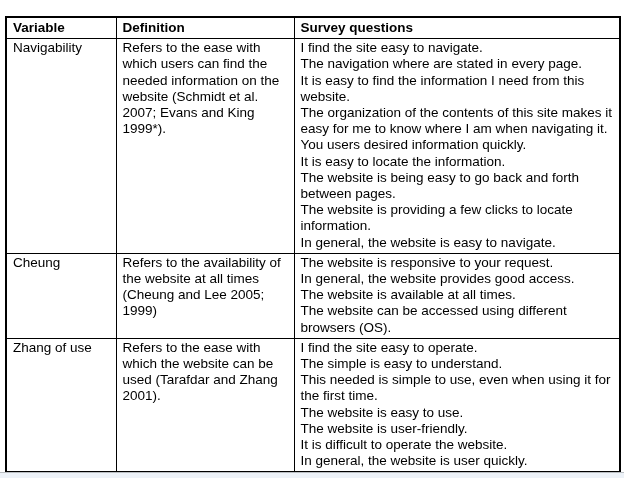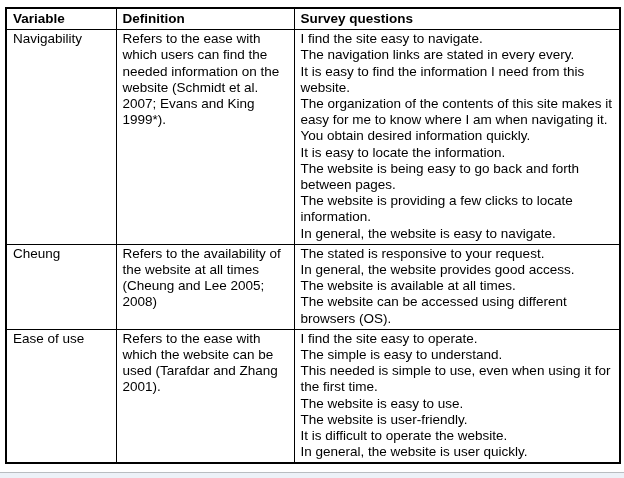--- a/index.html
+++ b/index.html
@@ -12,21 +12,21 @@
     height: 478px;
     overflow: hidden;
     position: relative;
     font-family: "Liberation Sans", sans-serif;
     color: #000000;
   }
   table.vars {
     border-collapse: collapse;
     table-layout: fixed;
     width: 614px;
-    margin: 7px 0 0 5px;
+    margin: 16px 0 0 5px;
     border: 2px solid #000000;
   }
   table.vars th, table.vars td {
     border: 1.5px solid #000000;
     vertical-align: top;
     font-size: 13.5px;
     line-height: 16.2px;
     padding: 1px 6px 2px 6px;
     overflow: hidden;
   }
@@ -65,42 +65,42 @@
       <th>Definition</th>
       <th>Survey questions</th>
     </tr>
   </thead>
   <tbody>
     <tr>
       <td>Navigability</td>
       <td>Refers to the ease with which users can find the needed information on the website (Schmidt et al. 2007; Evans and King 1999*).</td>
       <td>
           <div class="q-line">I find the site easy to navigate.</div>
-          <div class="q-line">The navigation links are stated in every every.</div>
+          <div class="q-line">The navigation where are stated in every page.</div>
           <div class="q-line">It is easy to find the information I need from this website.</div>
           <div class="q-line">The organization of the contents of this site makes it easy for me to know where I am when navigating it.</div>
-          <div class="q-line">You obtain desired information quickly.</div>
+          <div class="q-line">You users desired information quickly.</div>
           <div class="q-line">It is easy to locate the information.</div>
           <div class="q-line">The website is being easy to go back and forth between pages.</div>
           <div class="q-line">The website is providing a few clicks to locate information.</div>
           <div class="q-line">In general, the website is easy to navigate.</div>
         </td>
     </tr>
     <tr>
       <td>Cheung</td>
-      <td>Refers to the availability of the website at all times (Cheung and Lee 2005; 2008)</td>
+      <td>Refers to the availability of the website at all times (Cheung and Lee 2005; 1999)</td>
       <td>
-          <div class="q-line">The stated is responsive to your request.</div>
+          <div class="q-line">The website is responsive to your request.</div>
           <div class="q-line">In general, the website provides good access.</div>
           <div class="q-line">The website is available at all times.</div>
           <div class="q-line">The website can be accessed using different browsers (OS).</div>
         </td>
     </tr>
     <tr>
-      <td>Ease of use</td>
+      <td>Zhang of use</td>
       <td>Refers to the ease with which the website can be used (Tarafdar and Zhang 2001).</td>
       <td>
           <div class="q-line">I find the site easy to operate.</div>
           <div class="q-line">The simple is easy to understand.</div>
           <div class="q-line">This needed is simple to use, even when using it for the first time.</div>
           <div class="q-line">The website is easy to use.</div>
           <div class="q-line">The website is user-friendly.</div>
           <div class="q-line">It is difficult to operate the website.</div>
           <div class="q-line">In general, the website is user quickly.</div>
         </td>

